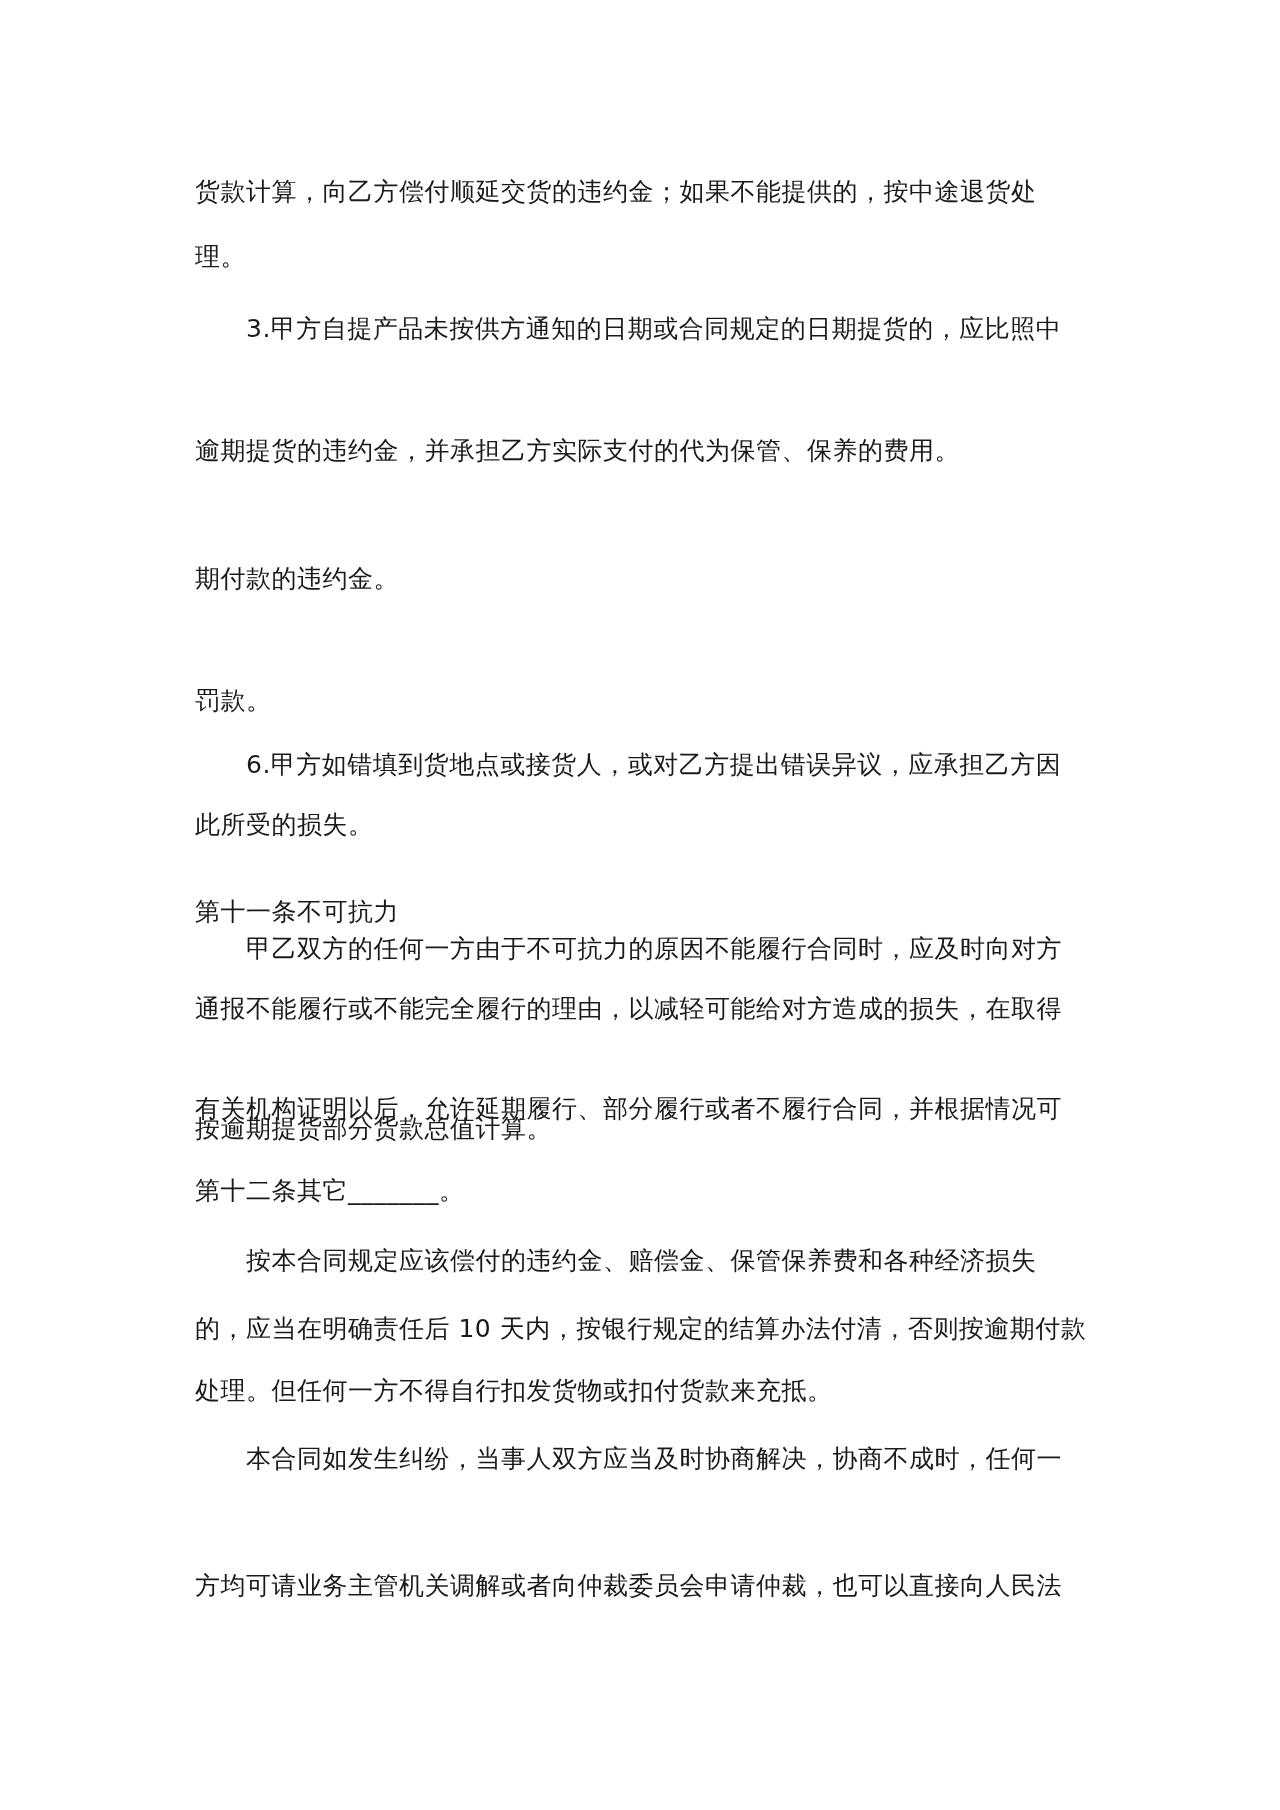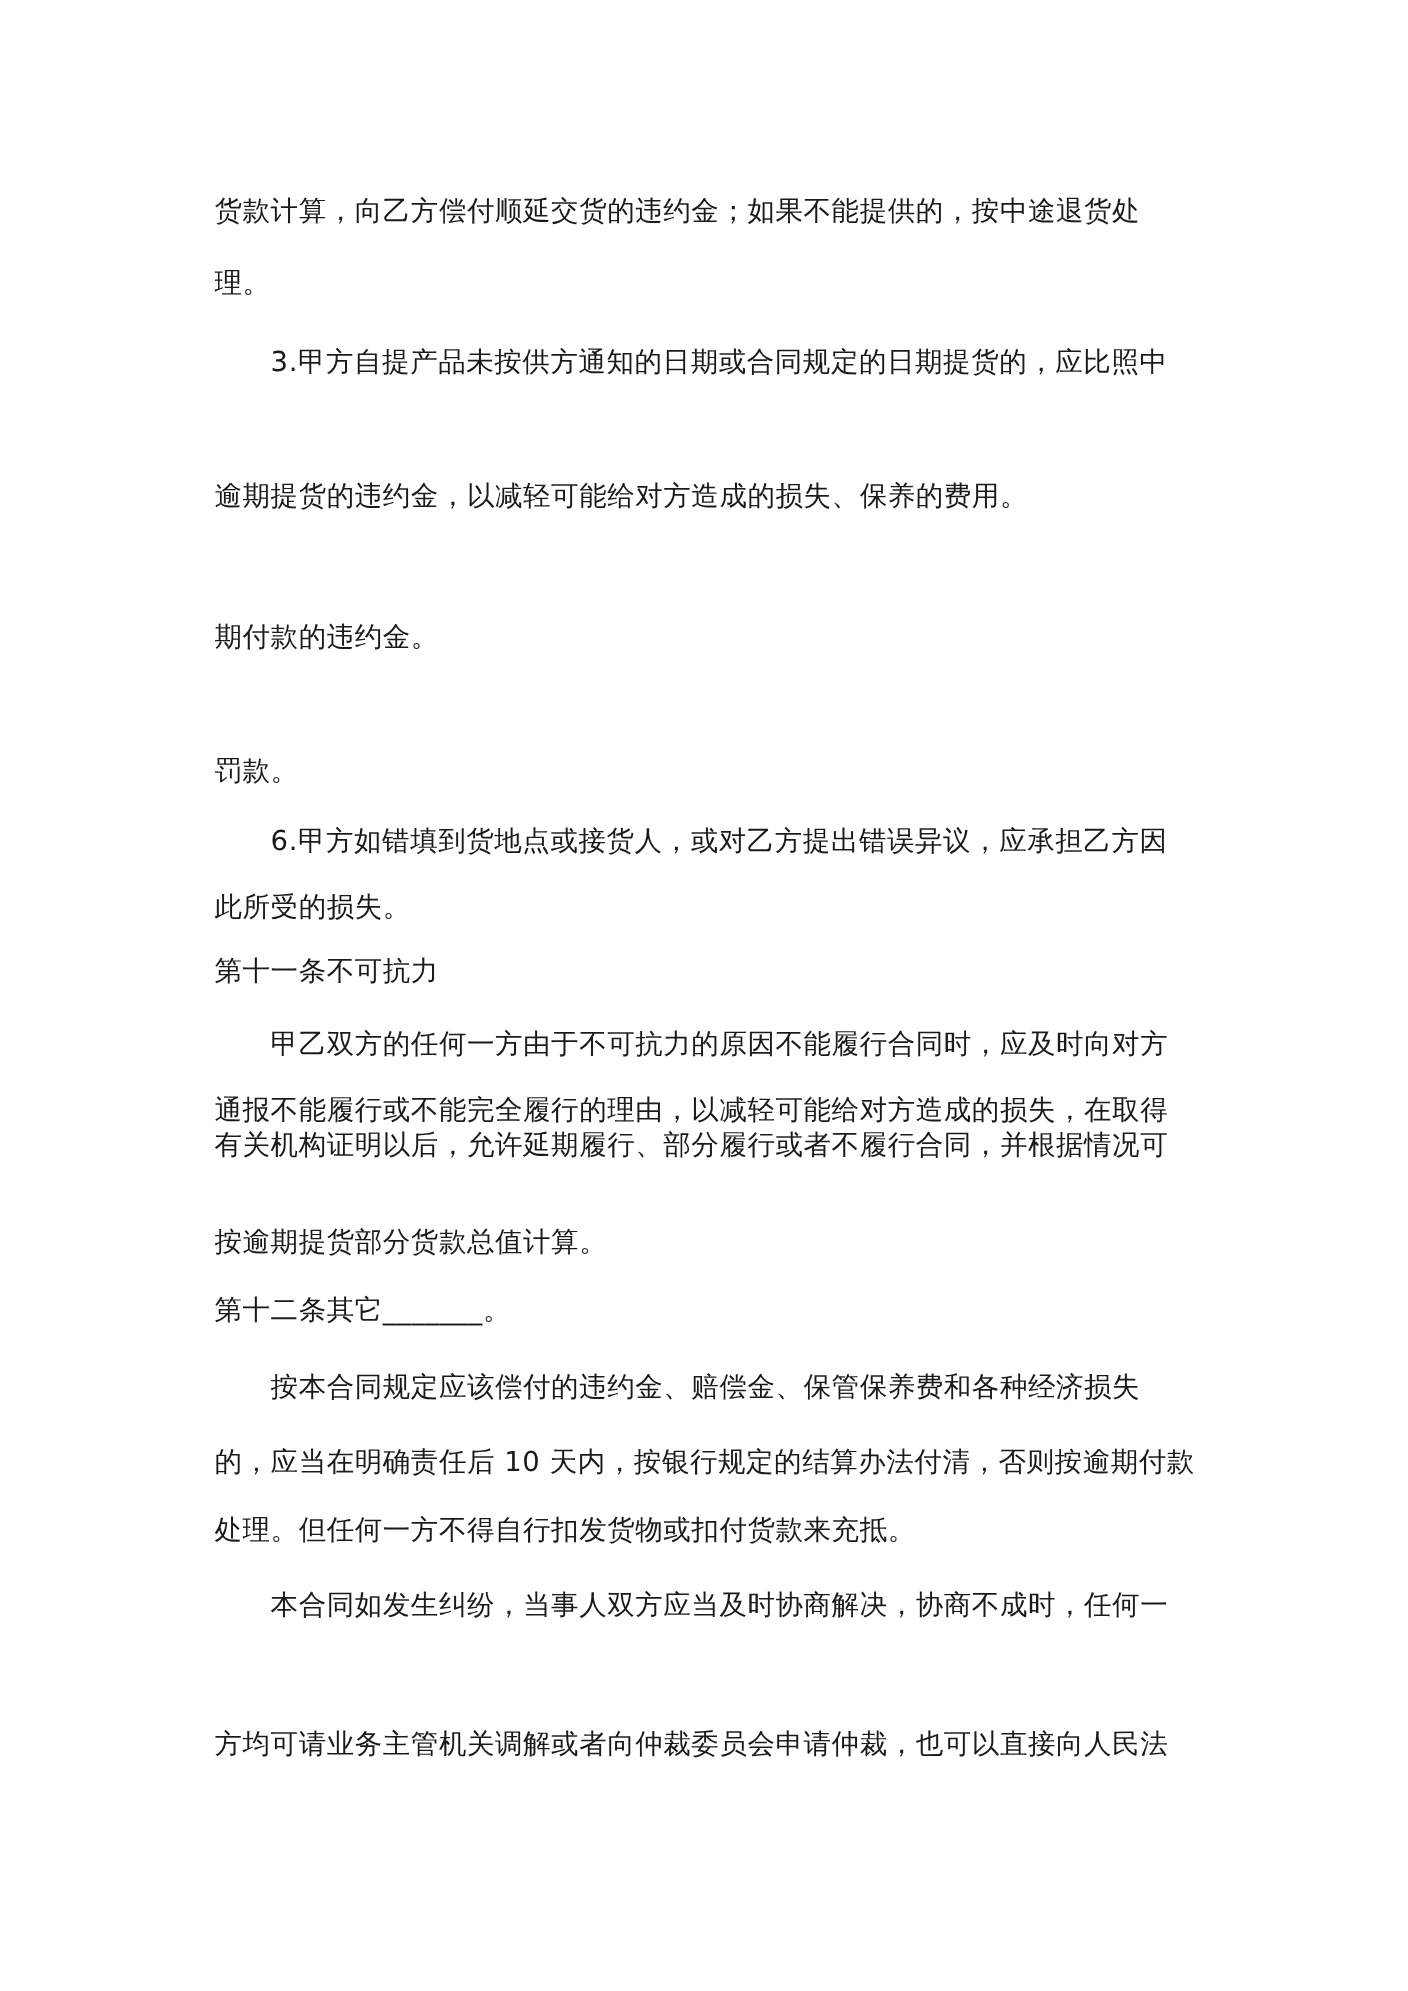--- a/index.html
+++ b/index.html
@@ -35,29 +35,29 @@
       left: 246px;
     }
   </style>
 </head>
 <body>
 
 <div class="page">
   <div class="line" style="top:175px">货款计算，向乙方偿付顺延交货的违约金；如果不能提供的，按中途退货处</div>
   <div class="line" style="top:240px">理。</div>
   <div class="line indent" style="top:312px">3.甲方自提产品未按供方通知的日期或合同规定的日期提货的，应比照中</div>
-  <div class="line" style="top:434px">逾期提货的违约金，以减轻可能给对方造成的损失、保养的费用。</div>
+  <div class="line" style="top:434px">逾期提货的违约金，并承担乙方实际支付的代为保管、保养的费用。</div>
   <div class="line" style="top:562px">期付款的违约金。</div>
   <div class="line" style="top:684px">罚款。</div>
   <div class="line indent" style="top:748px">6.甲方如错填到货地点或接货人，或对乙方提出错误异议，应承担乙方因</div>
   <div class="line" style="top:808px">此所受的损失。</div>
-  <div class="line" style="top:866px">第十一条不可抗力</div>
+  <div class="line" style="top:895px">第十一条不可抗力</div>
   <div class="line indent" style="top:932px">甲乙双方的任何一方由于不可抗力的原因不能履行合同时，应及时向对方</div>
   <div class="line" style="top:992px">通报不能履行或不能完全履行的理由，以减轻可能给对方造成的损失，在取得</div>
-  <div class="line" style="top:1024px">有关机构证明以后，允许延期履行、部分履行或者不履行合同，并根据情况可</div>
+  <div class="line" style="top:1092px">有关机构证明以后，允许延期履行、部分履行或者不履行合同，并根据情况可</div>
   <div class="line" style="top:1112px">按逾期提货部分货款总值计算。</div>
   <div class="line" style="top:1174px">第十二条其它_______。</div>
   <div class="line indent" style="top:1244px">按本合同规定应该偿付的违约金、赔偿金、保管保养费和各种经济损失</div>
   <div class="line" style="top:1312px">的，应当在明确责任后 10 天内，按银行规定的结算办法付清，否则按逾期付款</div>
   <div class="line" style="top:1374px">处理。但任何一方不得自行扣发货物或扣付货款来充抵。</div>
   <div class="line indent" style="top:1442px">本合同如发生纠纷，当事人双方应当及时协商解决，协商不成时，任何一</div>
   <div class="line" style="top:1569px">方均可请业务主管机关调解或者向仲裁委员会申请仲裁，也可以直接向人民法</div>
 </div>
 
 </body></html>

